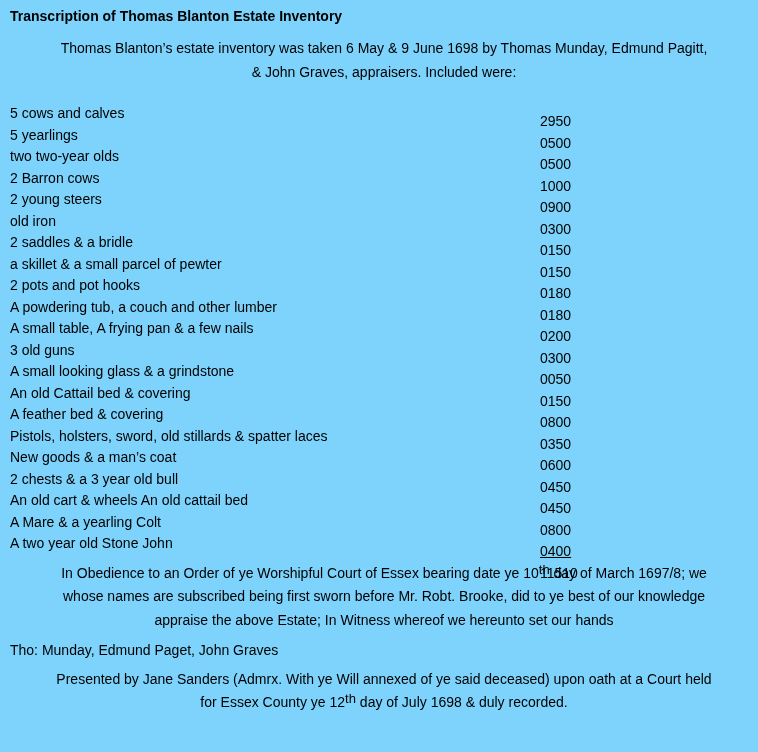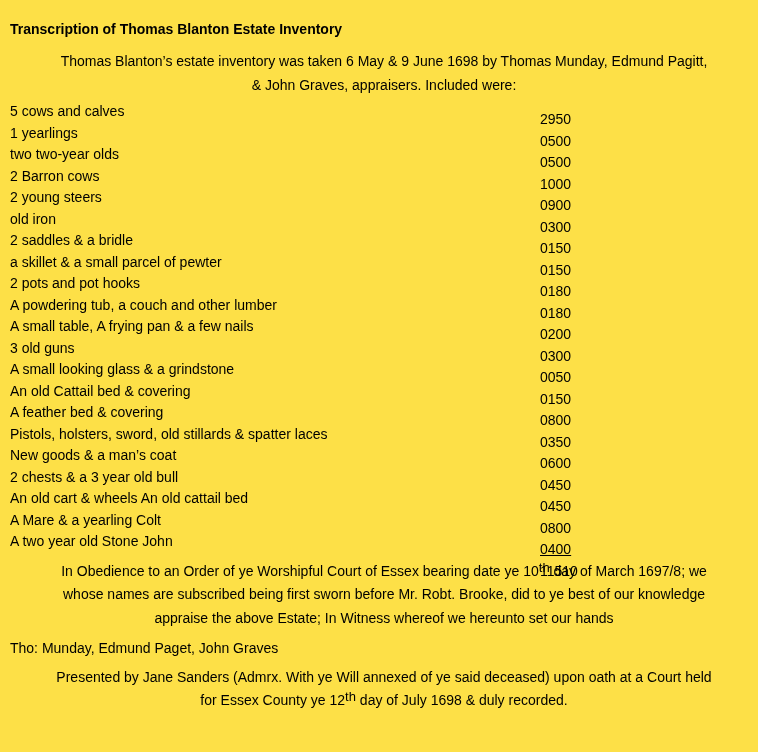--- a/index.html
+++ b/index.html
@@ -4,25 +4,25 @@
 <style>
   html, body {
     margin: 0;
     padding: 0;
     background: #ffffff;
   }
   .page {
     position: relative;
     width: 758px;
     height: 752px;
-    background: #fde047;
+    background: #7dd3fc;
     color: #000000;
     font-family: "Liberation Sans", sans-serif;
     font-size: 14px;
-    padding-top: 18px;
+    padding-top: 5px;
     box-sizing: border-box;
     overflow: hidden;
   }
   .doc-title {
     margin: 0 0 0 10px;
     font-size: 14px;
     font-weight: bold;
     line-height: 22px;
     white-space: nowrap;
   }
@@ -32,21 +32,21 @@
   }
   .para .line {
     white-space: nowrap;
     text-align: center;
   }
   .intro { margin-top: 10px; }
   .closing { margin-top: 7px; }
   .signatures { margin-top: 7px; }
   .presented { margin-top: 5px; }
   .inventory-list {
-    margin-top: 4px;
+    margin-top: 19px;
   }
   .row {
     position: relative;
     line-height: 21.5px;
     padding-left: 10px;
     white-space: nowrap;
   }
   .row .value {
     position: absolute;
     left: 540px;
@@ -68,21 +68,21 @@
 
   <h1 class="doc-title">Transcription of Thomas Blanton Estate Inventory</h1>
 
   <div class="para intro">
     <div class="line">Thomas Blanton’s estate inventory was taken 6 May &amp; 9 June 1698 by Thomas Munday, Edmund Pagitt,</div>
     <div class="line">&amp; John Graves, appraisers. Included were:</div>
   </div>
 
   <div class="inventory-list">
       <div class="row"><span class="label">5 cows and calves</span><span class="value">2950</span></div>
-      <div class="row"><span class="label">1 yearlings</span><span class="value">0500</span></div>
+      <div class="row"><span class="label">5 yearlings</span><span class="value">0500</span></div>
       <div class="row"><span class="label">two two-year olds</span><span class="value">0500</span></div>
       <div class="row"><span class="label">2 Barron cows</span><span class="value">1000</span></div>
       <div class="row"><span class="label">2 young steers</span><span class="value">0900</span></div>
       <div class="row"><span class="label">old iron</span><span class="value">0300</span></div>
       <div class="row"><span class="label">2 saddles &amp; a bridle</span><span class="value">0150</span></div>
       <div class="row"><span class="label">a skillet &amp; a small parcel of pewter</span><span class="value">0150</span></div>
       <div class="row"><span class="label">2 pots and pot hooks</span><span class="value">0180</span></div>
       <div class="row"><span class="label">A powdering tub, a couch and other lumber</span><span class="value">0180</span></div>
       <div class="row"><span class="label">A small table, A frying pan &amp; a few nails</span><span class="value">0200</span></div>
       <div class="row"><span class="label">3 old guns</span><span class="value">0300</span></div>

